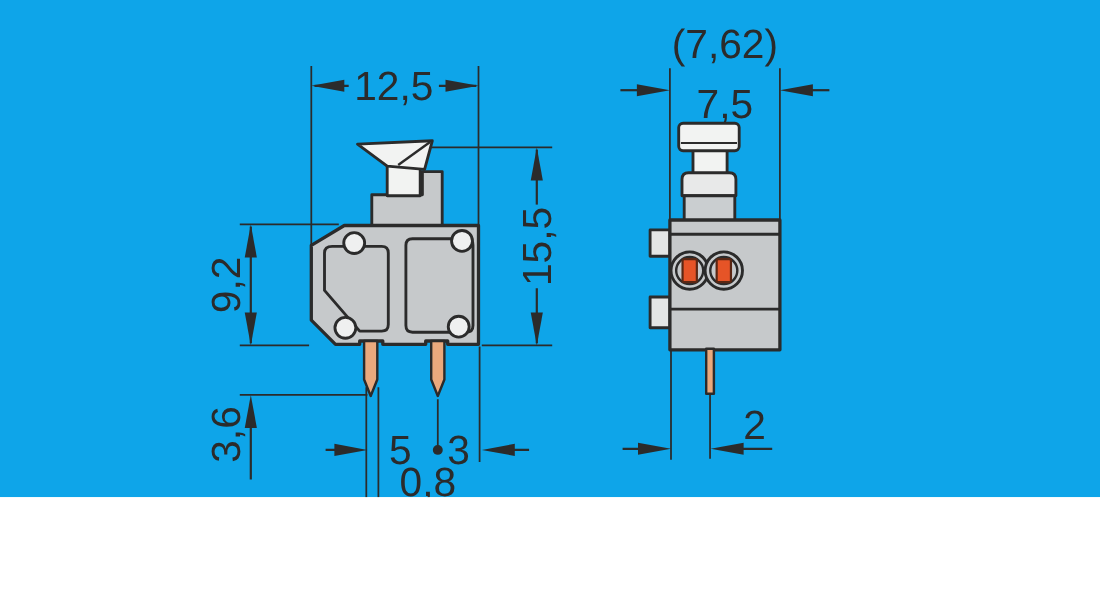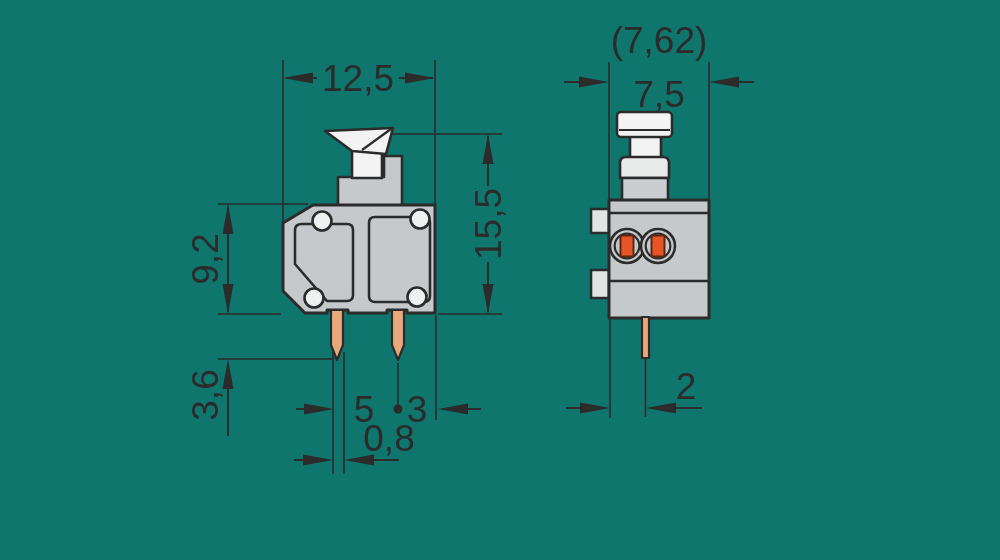--- a/index.html
+++ b/index.html
@@ -1,16 +1,16 @@
 <!DOCTYPE html>
 <html><head>
 <meta charset="utf-8">
 <style>
   html,body{margin:0;padding:0;background:#ffffff;}
-  .stage{position:relative;width:1000px;height:560px;background:#0f766e;overflow:hidden;}
+  .stage{position:relative;width:1000px;height:452px;background:#0ea5e9;overflow:hidden;}
   svg{display:block;}
   .ln{stroke:#2b2b2b;stroke-width:2;fill:none;stroke-linecap:butt;}
   .thin{stroke:#2b2b2b;stroke-width:1.6;fill:none;}
   .out{stroke:#2b2b2b;stroke-width:3;stroke-linejoin:round;}
   .out2{stroke:#2b2b2b;stroke-width:2.6;stroke-linejoin:round;}
   .out1{stroke:#2b2b2b;stroke-width:2.2;stroke-linejoin:round;}
   .arr{fill:#2b2b2b;stroke:none;}
   .dim{font-family:"Liberation Sans",sans-serif;font-size:37px;fill:#2b2b2b;}
   .mid{text-anchor:middle;}
 </style>

